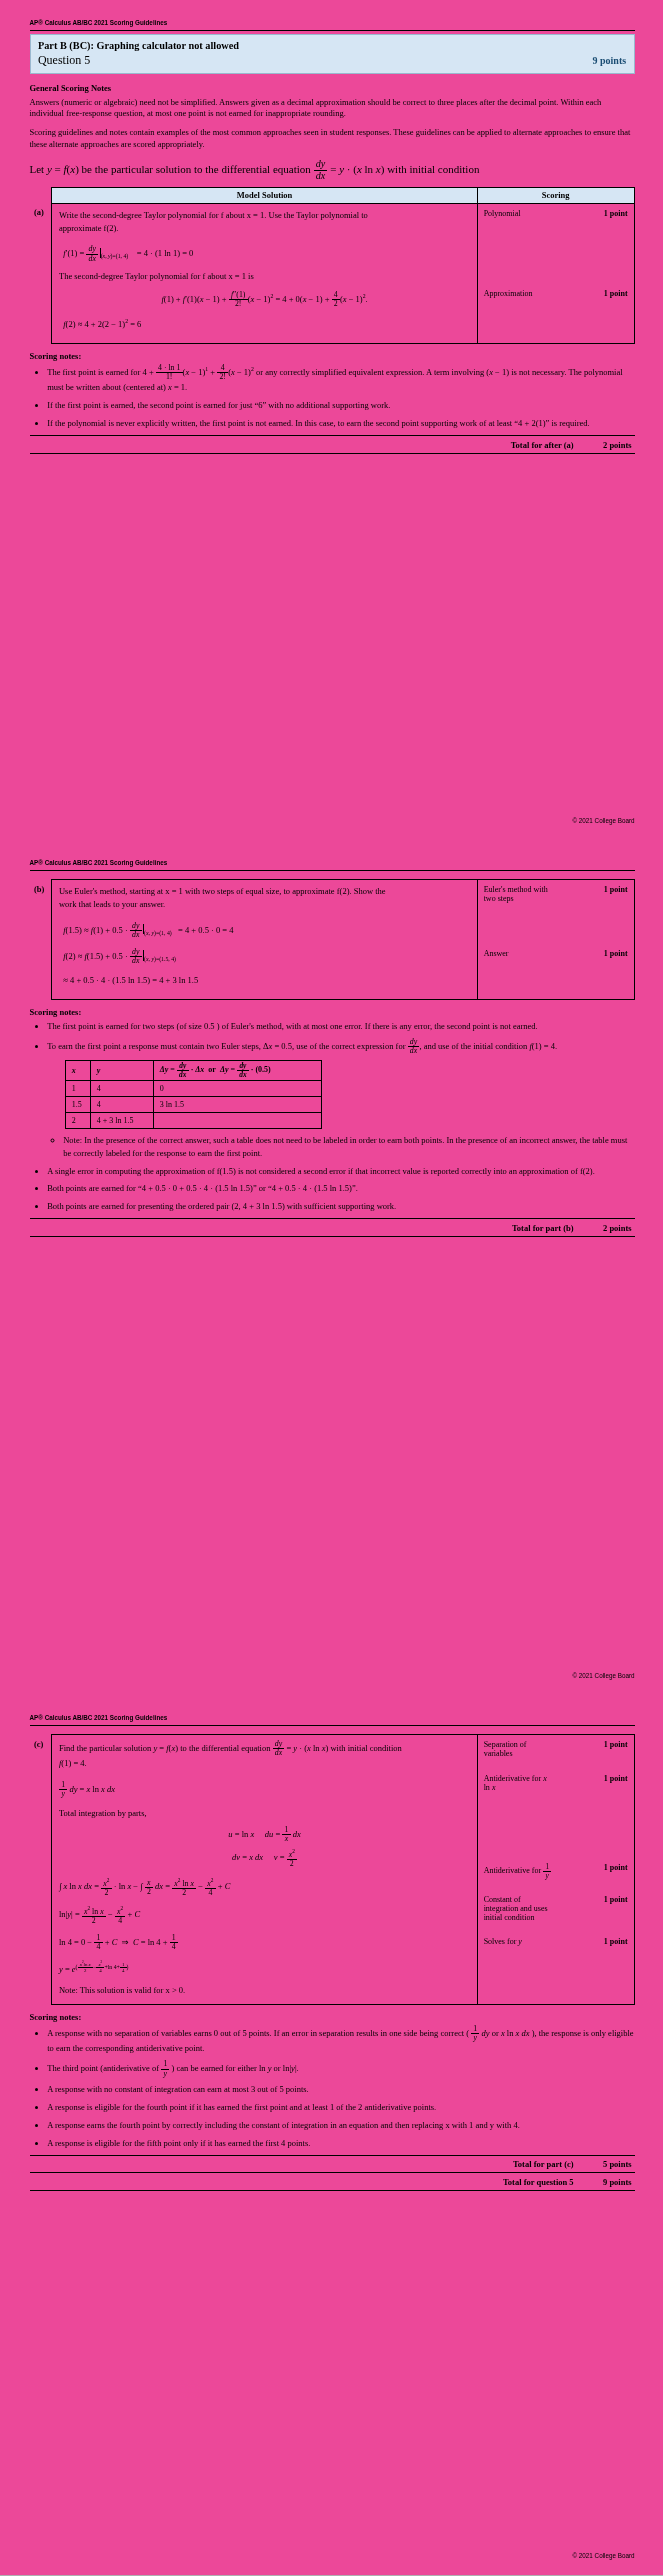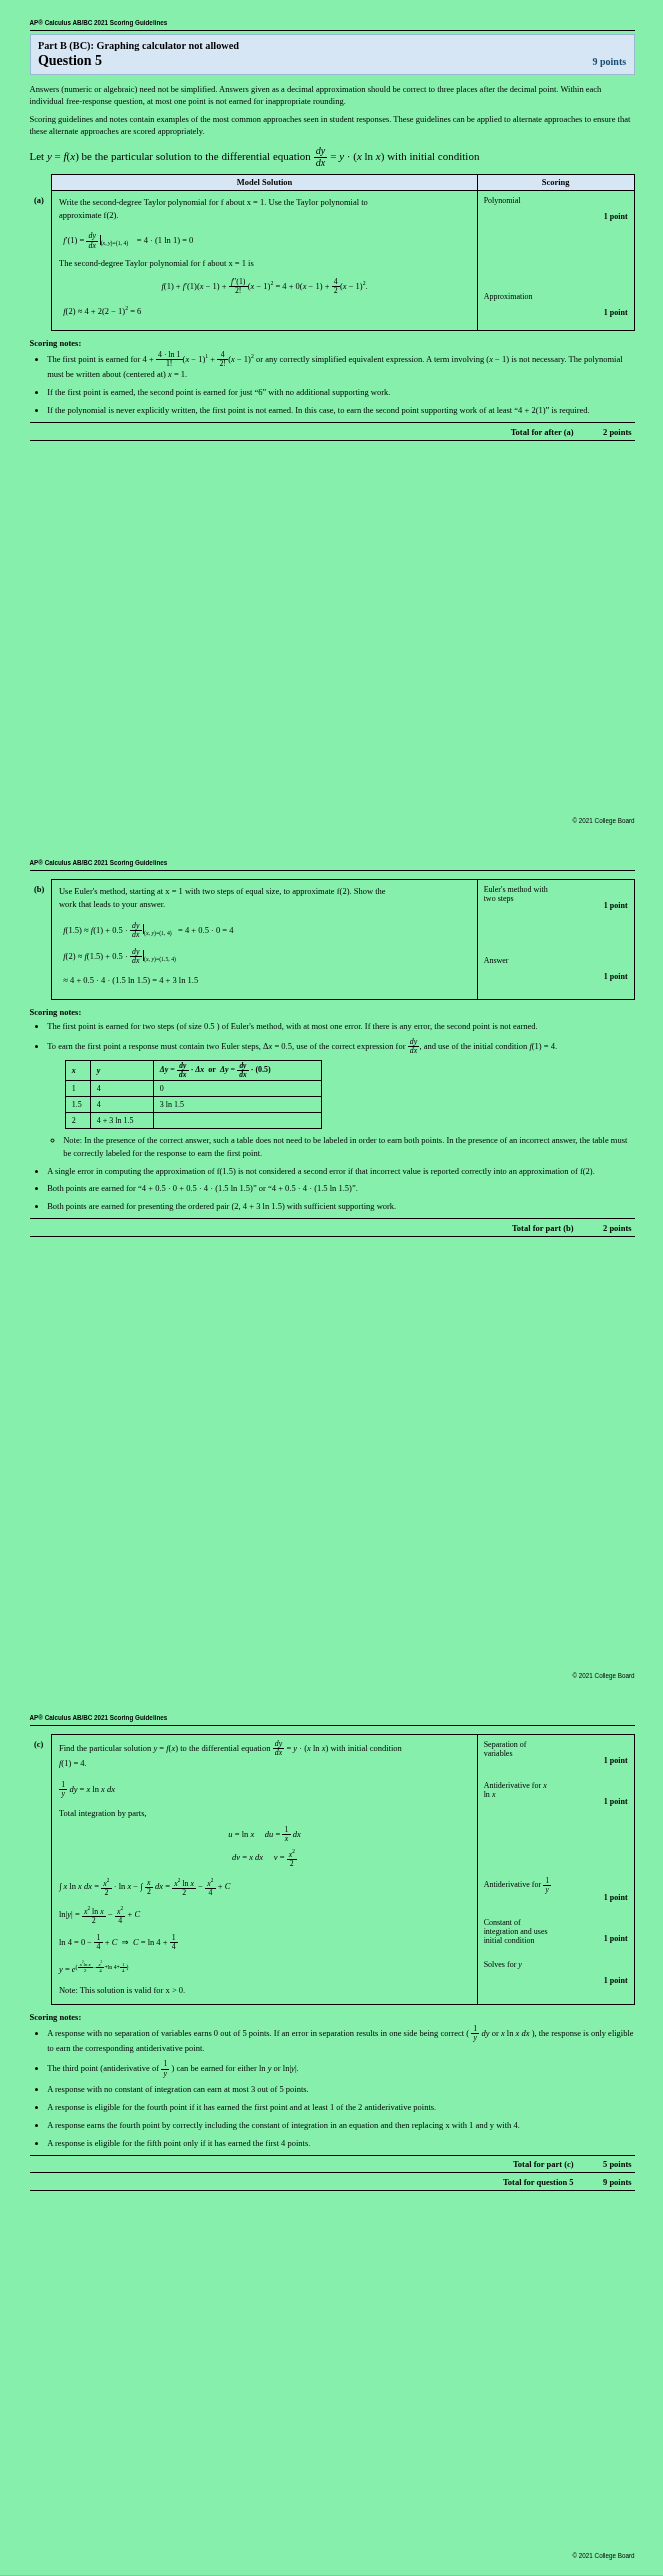--- a/index.html
+++ b/index.html
@@ -4,21 +4,21 @@
 <style>
   * { box-sizing: border-box; }
   body {
     margin: 0;
     background: #b0b0b0;
     font-family: "Liberation Serif", serif;
     width: 664px;
   }
   .page {
     width: 664px;
-    background: #86efac;
+    background: #ec4899;
     position: relative;
     padding: 19px 29.5px 14.7px 29.5px;
     margin-bottom: 0;
   }
   .page.p1 { height: 840px; }
   .page.p2 { height: 855px; }
   .page.p3 { height: 880px; }
   .pg-head {
     font-family: "Liberation Sans", sans-serif;
     font-size: 6.3px;
@@ -35,37 +35,37 @@
   }
   .banner .b1 {
     font-family: "Liberation Serif", serif;
     font-weight: bold;
     font-size: 10.3px;
   }
   .banner .b2row {
     display: flex; justify-content: space-between; align-items: baseline;
     margin-top: 2.2px;
   }
-  .banner .b2 { font-weight: bold; font-size: 14px; }
+  .banner .b2 { font-weight: normal; font-size: 12px; }
   .banner .b3 { font-weight: bold; font-size: 10px; color: #1a4d73; }
   .notes { margin-top: 8.8px; font-size: 8.5px; line-height: 1.38; }
   .notes .nt { font-weight: bold; margin-bottom: 2.2px; font-size: 8.5px; }
   .notes p { margin: 0 0 6.6px 0; }
   .stem { margin-top: 8.8px; font-size: 11px; line-height: 1.7; }
   table.gt { width: 100%; border-collapse: collapse; margin-top: 5.9px; }
   table.gt td, table.gt th { border: 0.7px solid #000; vertical-align: top; }
   .hdr-sol, .hdr-sco {
     background: #d6e6f4; text-align: center; font-weight: bold;
     font-family: "Liberation Serif", serif; font-size: 8.5px; padding: 2.2px 0;
   }
   .col-label { width: 19px; text-align: left; padding: 4.4px 1.5px 4.4px 4.4px; font-weight: bold; font-size: 8.5px; border: none !important;}
   .col-sol { width: 361px; padding: 5.2px 6.6px 6.6px 6.6px; font-size: 8.5px; line-height: 1.55; }
   .col-sco { width: 133px; padding: 5.2px 5.9px; font-size: 8px; position: relative; }
   .scorow { display: flex; justify-content: space-between; }
-  .scorow .pt { font-weight: bold; white-space: nowrap; padding-left: 5.9px; margin-top: 16px; }
+  .scorow .pt { font-weight: bold; white-space: nowrap; padding-left: 5.9px; }
   .mathline { margin: 5.2px 0; }
   .center { text-align: center; }
   .frac { display: inline-block; vertical-align: middle; text-align: center; font-size: 0.92em; line-height: 1.05; }
   .frac .num { display: block; border-bottom: 0.7px solid #000; padding: 0 2.2px; }
   .frac .den { display: block; padding: 0 2.2px; }
   i, .it { font-style: italic; font-family: "Liberation Serif", serif; }
   sup { font-size: 0.68em; vertical-align: super; }
   sub { font-size: 0.68em; vertical-align: sub; }
   .sn { font-weight: bold; font-size: 8.5px; margin-top: 7.4px; }
   ul.bul { margin: 2.9px 0 0 0; padding-left: 17.7px; font-size: 8.5px; line-height: 1.5; }
@@ -95,20 +95,21 @@
 
   <div class="banner">
     <div class="b1">Part B (BC): Graphing calculator not allowed</div>
     <div class="b2row">
       <div class="b2">Question 5</div>
       <div class="b3">9 points</div>
     </div>
   </div>
 
   <div class="notes">
+    <div class="nt">General Scoring Notes</div>
     <p>Answers (numeric or algebraic) need not be simplified. Answers given as a decimal approximation should be correct to three places after the decimal point. Within each individual free-response question, at most one point is not earned for inappropriate rounding.</p>
     <p>Scoring guidelines and notes contain examples of the most common approaches seen in student responses. These guidelines can be applied to alternate approaches to ensure that these alternate approaches are scored appropriately.</p>
   </div>
 
   <div class="stem">
     <div>
       Let <i>y</i> = <i>f</i>(<i>x</i>) be the particular solution to the differential equation
       <span class="frac"><span class="num"><i>dy</i></span><span class="den"><i>dx</i></span></span>
       = <i>y</i> · (<i>x</i> ln <i>x</i>) with initial condition
     </div>

